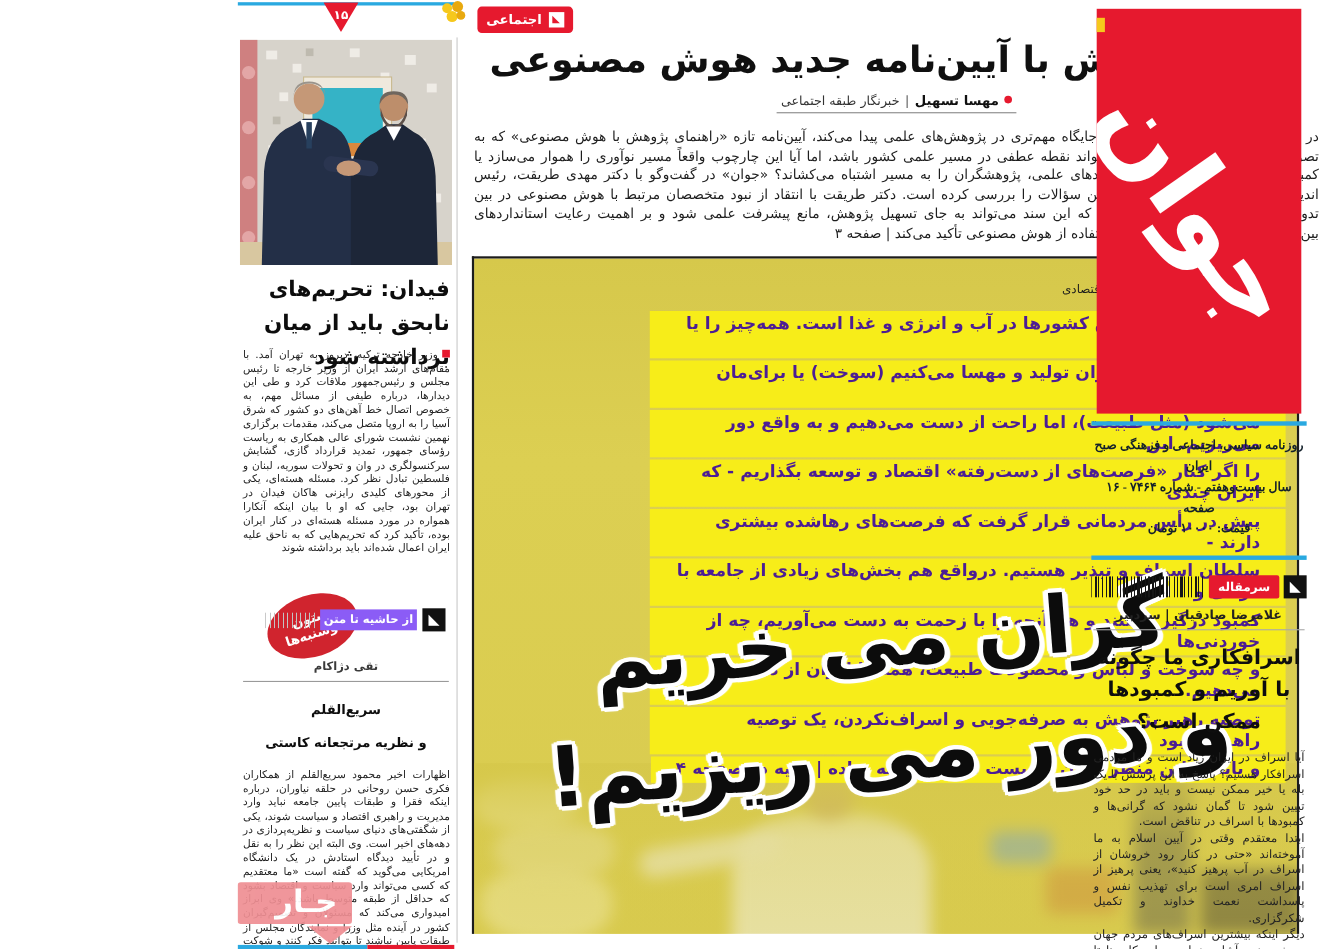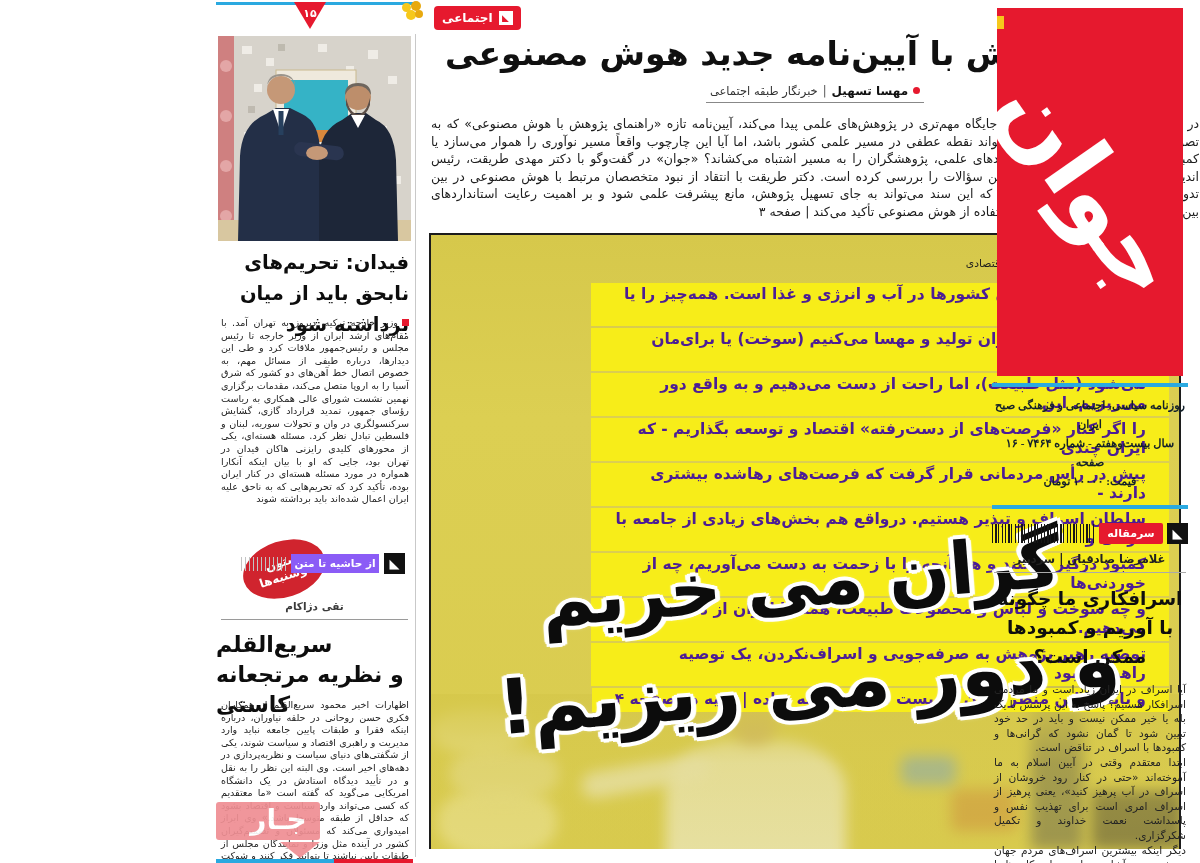--- a/index.html
+++ b/index.html
@@ -109,22 +109,22 @@
            justify-content:center; text-align:center; font-size:12px; font-weight:bold; line-height:14px;
            padding:4px 10px; }
   .ticks { position:absolute; right:126px; top:12px; width:46px; height:14px;
            background:repeating-linear-gradient(90deg,#c3c3c3 0 1px,transparent 1px 4px); }
   .margin-label { position:absolute; right:34px; top:9px; width:88px; height:19px; background:#8b5cf6;
                   color:#fff; font-size:10.5px; font-weight:bold; text-align:center; line-height:19px; }
   .stamp-row .kbox { position:absolute; right:8px; top:8px; }
   .col2-author { position:absolute; top:600px; left:0; right:0; text-align:center; font-size:10.5px;
                  font-weight:bold; color:#3a3a3a; }
   .col2-divider { position:absolute; top:619px; left:5px; right:5px; border-top:1px solid #9a9a9a; }
-  .col2-hl { position:absolute; top:630px; left:0; right:0; text-align:left; font-weight:bold;
-             font-size:22px; line-height:30px; color:#0d0d0d; }
+  .col2-hl { position:absolute; top:630px; left:0; right:0; text-align:center; font-weight:bold;
+             font-size:12px; line-height:30px; color:#0d0d0d; }
   .col2-body { position:absolute; top:699px; right:4px; left:5px; font-size:9.6px; line-height:12.6px;
                text-align:justify; color:#222; }
   .jar { position:absolute; bottom:5px; left:0; width:104px; opacity:.92; }
   .jar-word { background:#ef8e93; color:#fff; font-weight:bold; font-size:28px; height:38px;
               line-height:36px; text-align:center; letter-spacing:6px; border-radius:3px;padding-left:21px; }
   .jar-arrow { width:0; height:0; margin:2px 0 0 14px; border-top:16px solid #ef8e93;
                border-left:20px solid transparent; border-right:20px solid transparent; }
   .strip-cyan { position:absolute; bottom:0; left:0; width:118px; height:4px; background:#2aa9e0; }
   .strip-red { position:absolute; bottom:0; left:118px; width:90px; height:4px; background:#e6192e; }
 </style>

